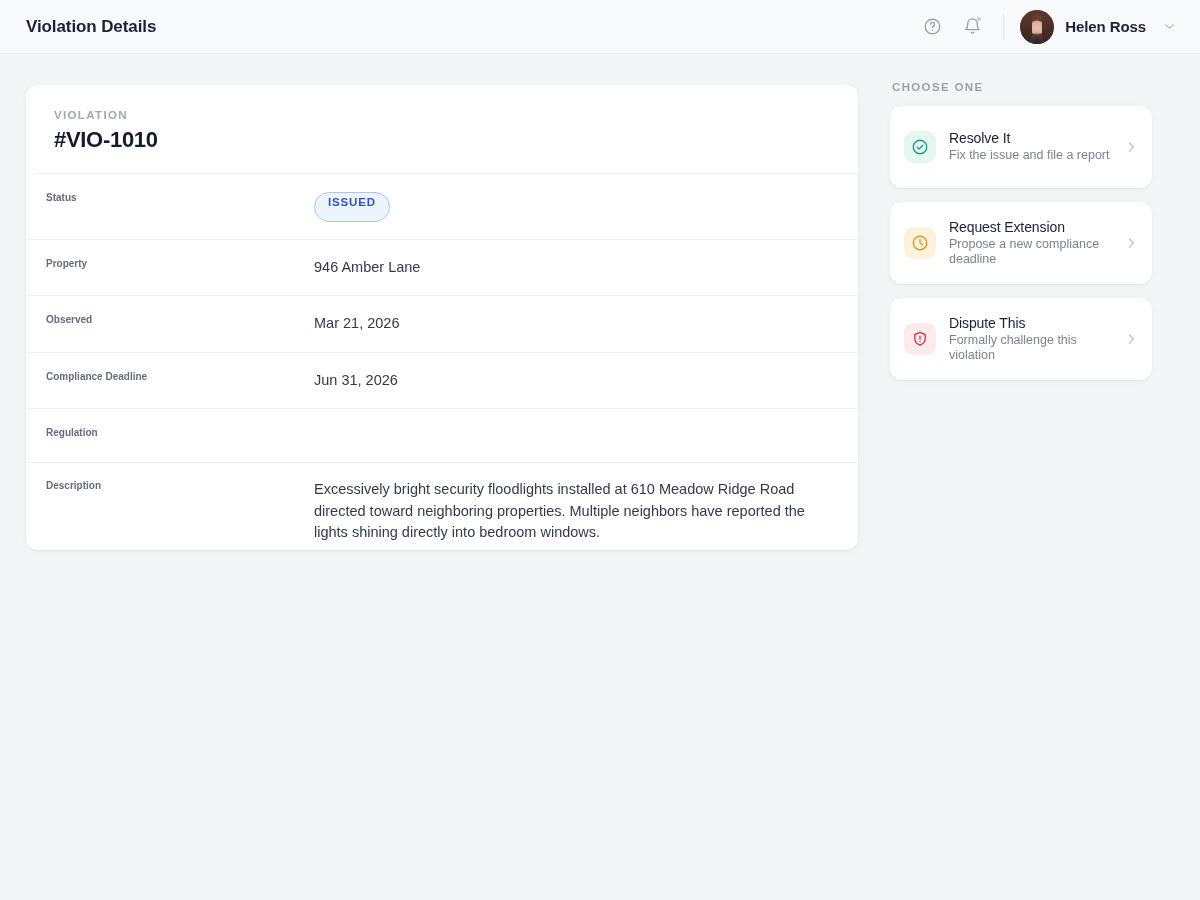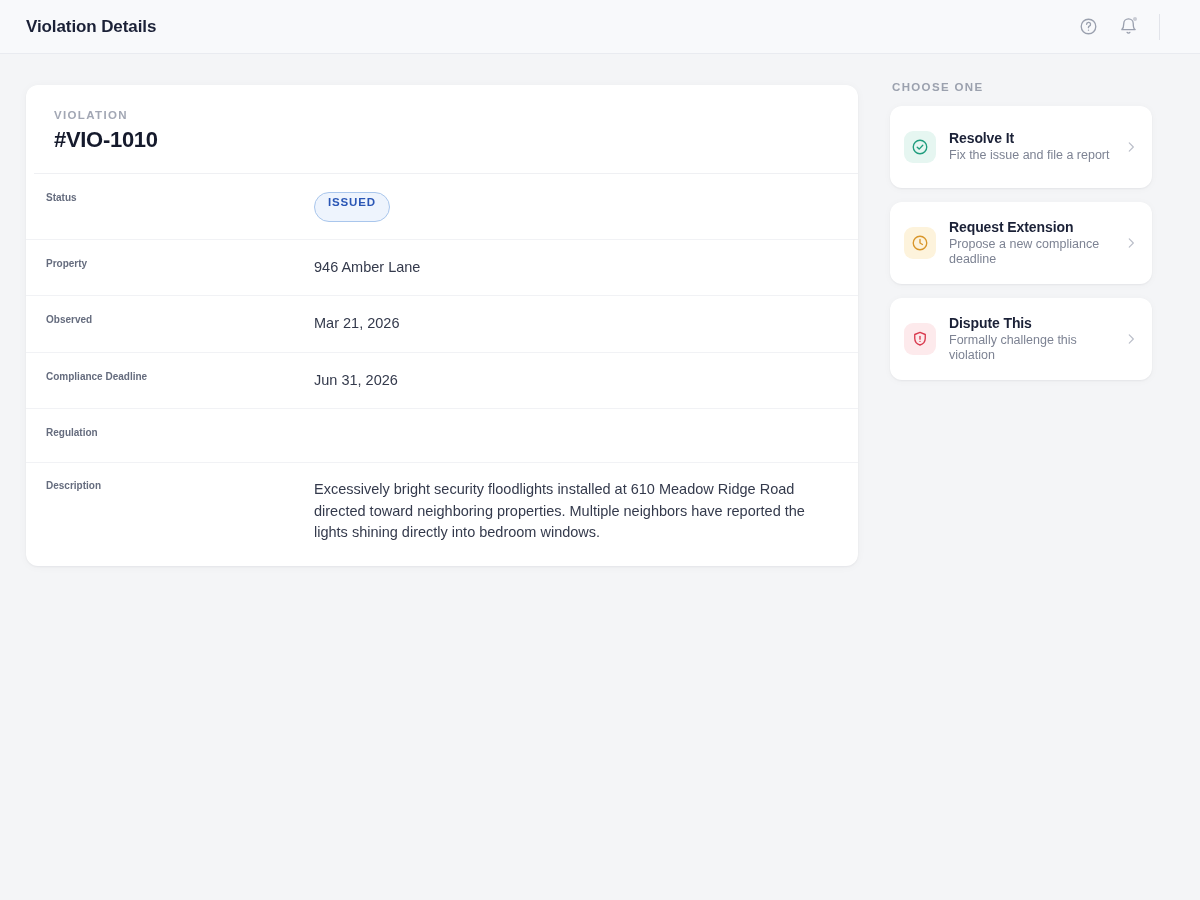--- a/index.html
+++ b/index.html
@@ -193,21 +193,21 @@
     border-radius: 999px;
     border: 1px solid #a9c6ec;
     background: #eef4fd;
     color: #2a56b5;
     font-size: 11.5px;
     font-weight: bold;
     letter-spacing: 0.85px;
     line-height: 1;
   }
 
-  .desc-row { padding-top: 16px; padding-bottom: 22px; align-items: flex-start; }
+  .desc-row { padding-top: 16px; padding-bottom: 6px; align-items: flex-start; }
 
   
   .side-col {
     width: 262px;
     margin-left: 32px;
   }
 
   .side-heading {
     font-size: 11.5px;
     font-weight: bold;
@@ -241,21 +241,21 @@
     flex: none;
   }
   .icon-mint  { background: #e6f6f1; color: #1f9d7e; }
   .icon-amber { background: #fdf3dc; color: #d9962a; }
   .icon-rose  { background: #fdeaec; color: #d93a4e; }
 
   .action-text { flex: 1 1 auto; min-width: 0; }
 
   .action-title {
     font-size: 14px;
-    font-weight: bold;
+    font-weight: normal;
     color: #1b2137;
     letter-spacing: -0.1px;
     margin-bottom: 2px;
   }
 
   .action-sub {
     font-size: 12.5px;
     color: #7d8393;
     line-height: 15.5px;
   }
@@ -289,20 +289,33 @@
       <div class="icon-btn bell-wrap">
         <svg width="19" height="19" viewBox="0 0 24 24" fill="none" stroke="currentColor" stroke-width="1.7" stroke-linecap="round" stroke-linejoin="round">
           <path d="M18 8.4a6 6 0 1 0-12 0c0 6.3-2.4 7.5-2.4 7.5h16.8S18 14.7 18 8.4"></path>
           <path d="M13.7 19.5a2 2 0 0 1-3.4 0"></path>
         </svg>
         <span class="bell-dot"></span>
       </div>
 
       <div class="topbar-divider"></div>
 
+      <div class="user-chip">
+        <div class="avatar">
+          <span class="av-bg"></span>
+          <span class="av-hair-l"></span>
+          <span class="av-hair-r"></span>
+        </div>
+        <span class="user-name">Helen Ross</span>
+        <span class="chev-down">
+          <svg width="13" height="13" viewBox="0 0 24 24" fill="none" stroke="currentColor" stroke-width="2" stroke-linecap="round" stroke-linejoin="round">
+            <path d="M5 9l7 6 7-6"></path>
+          </svg>
+        </span>
+      </div>
 
     </div>
   </div>
 
   <div class="content">
 
     <div class="main-col">
       <div class="detail-card">
 
         <div class="card-head">

